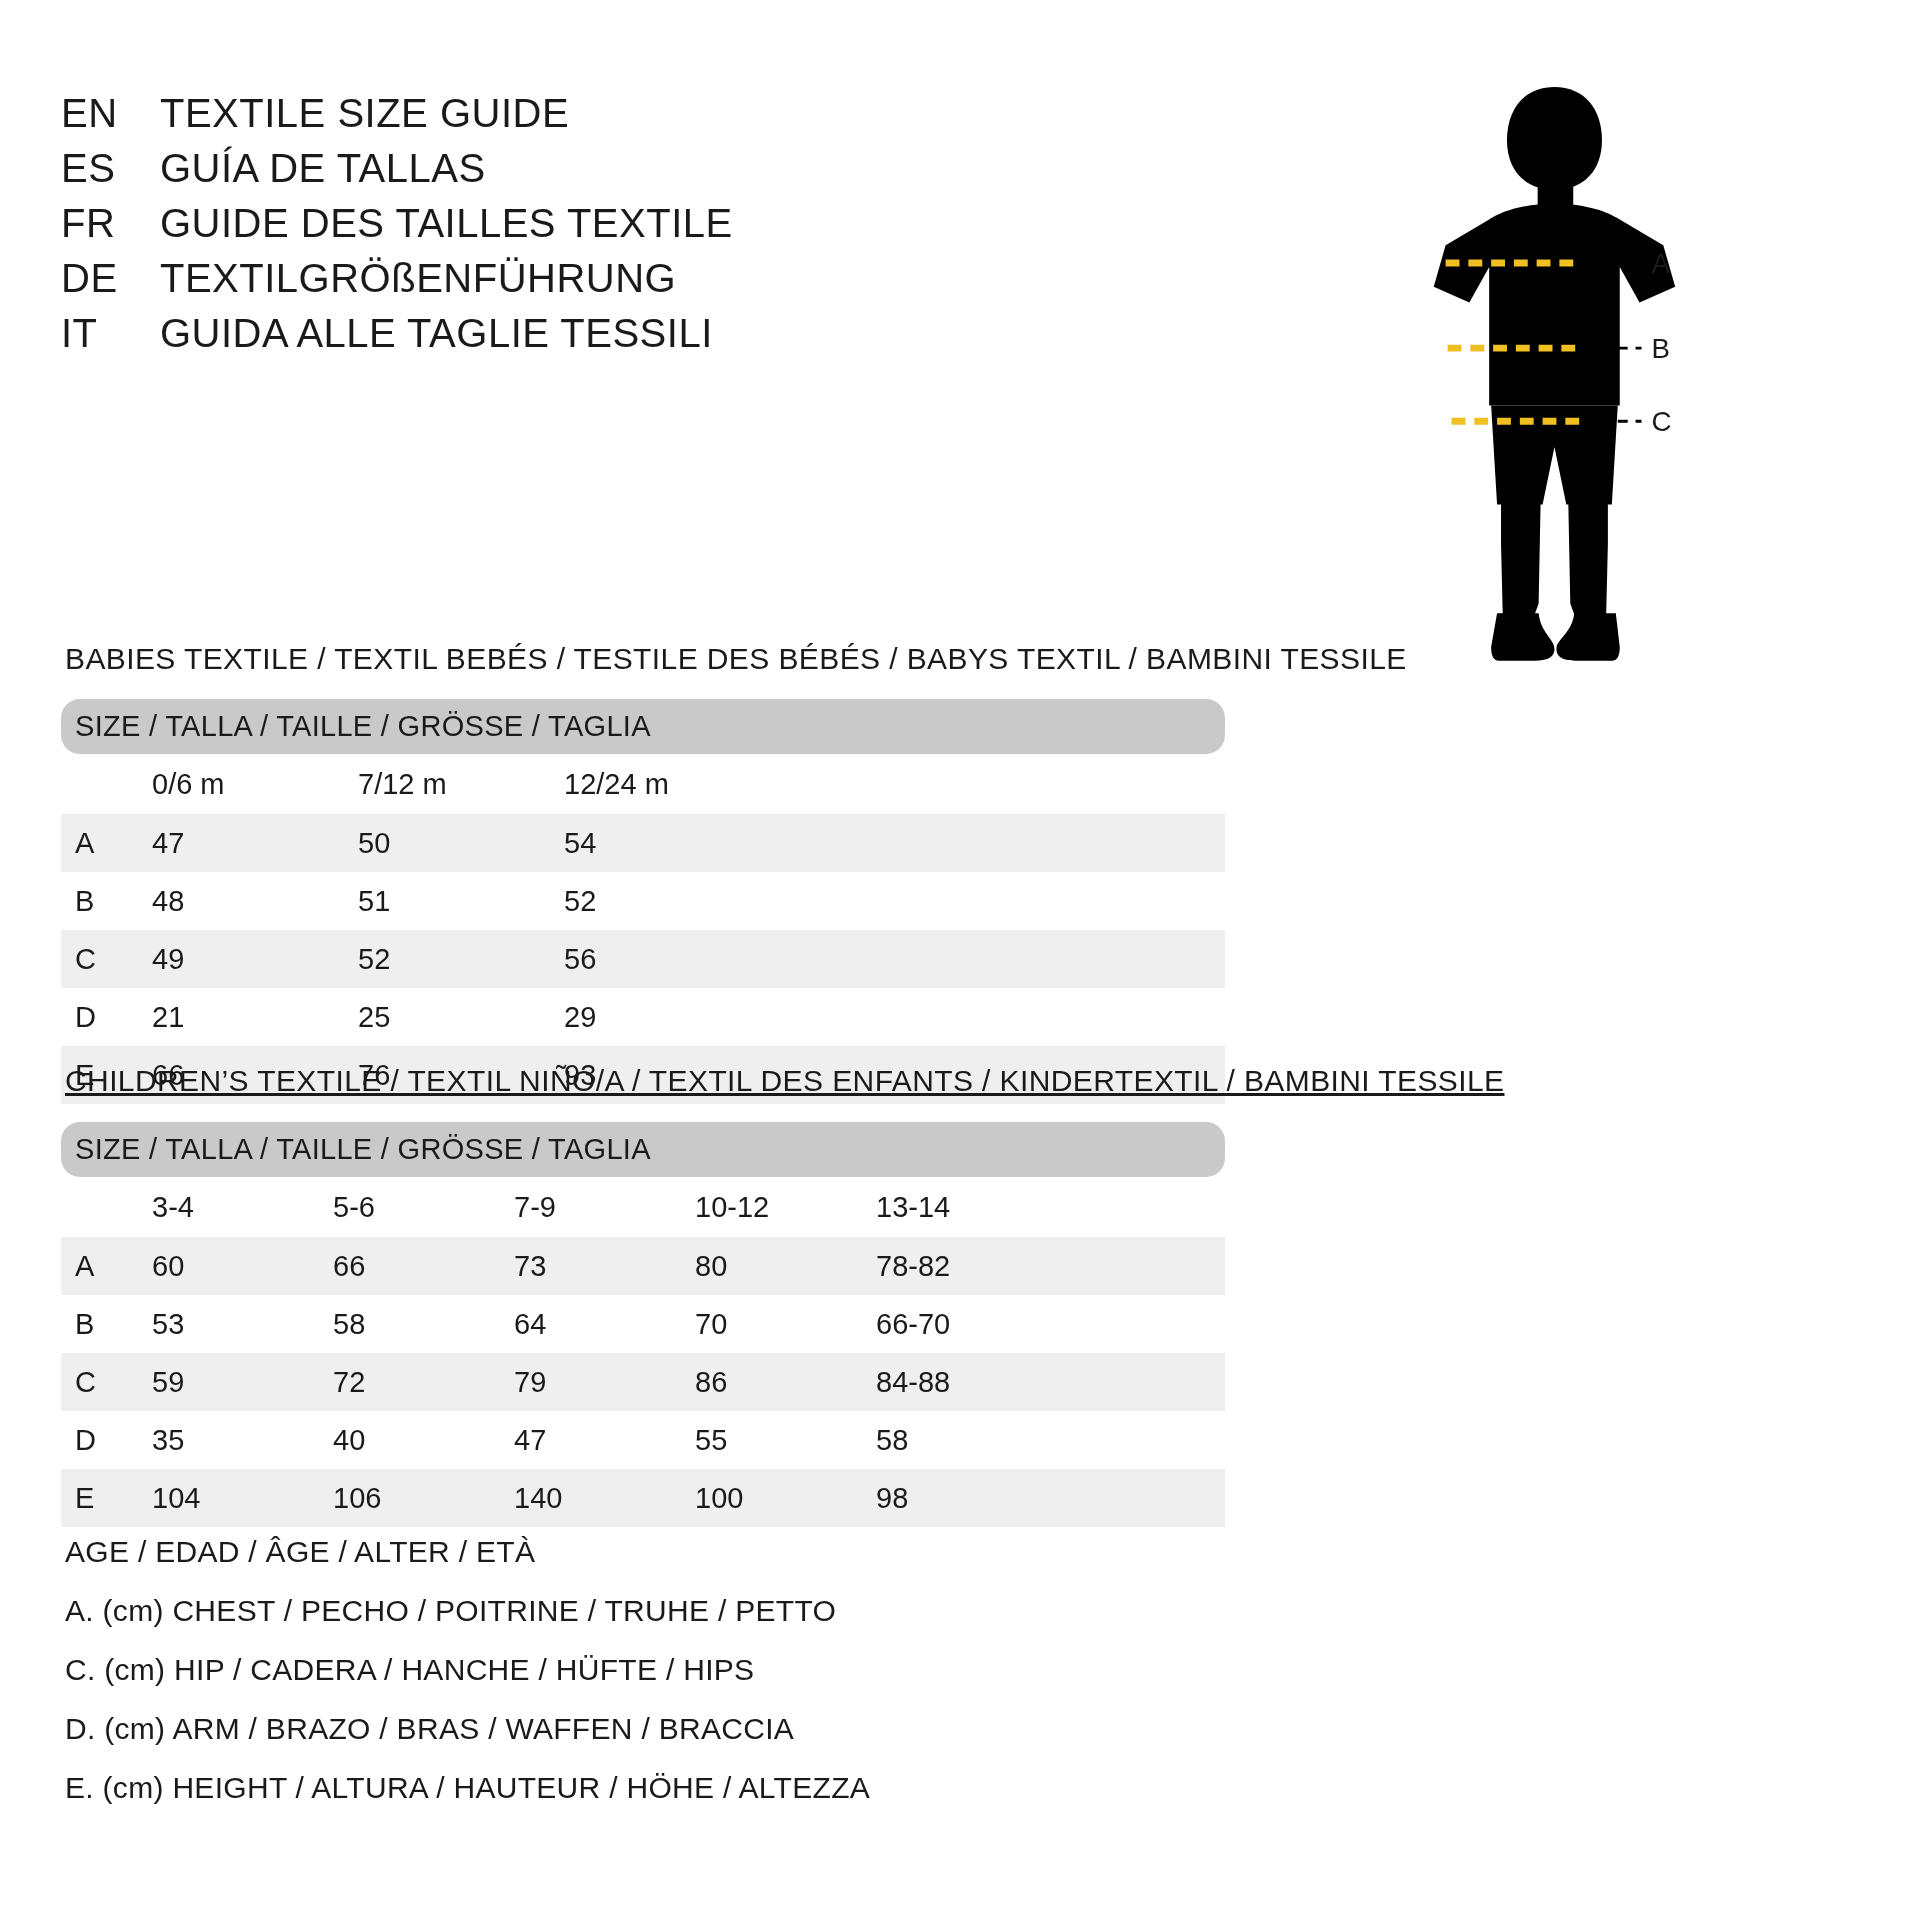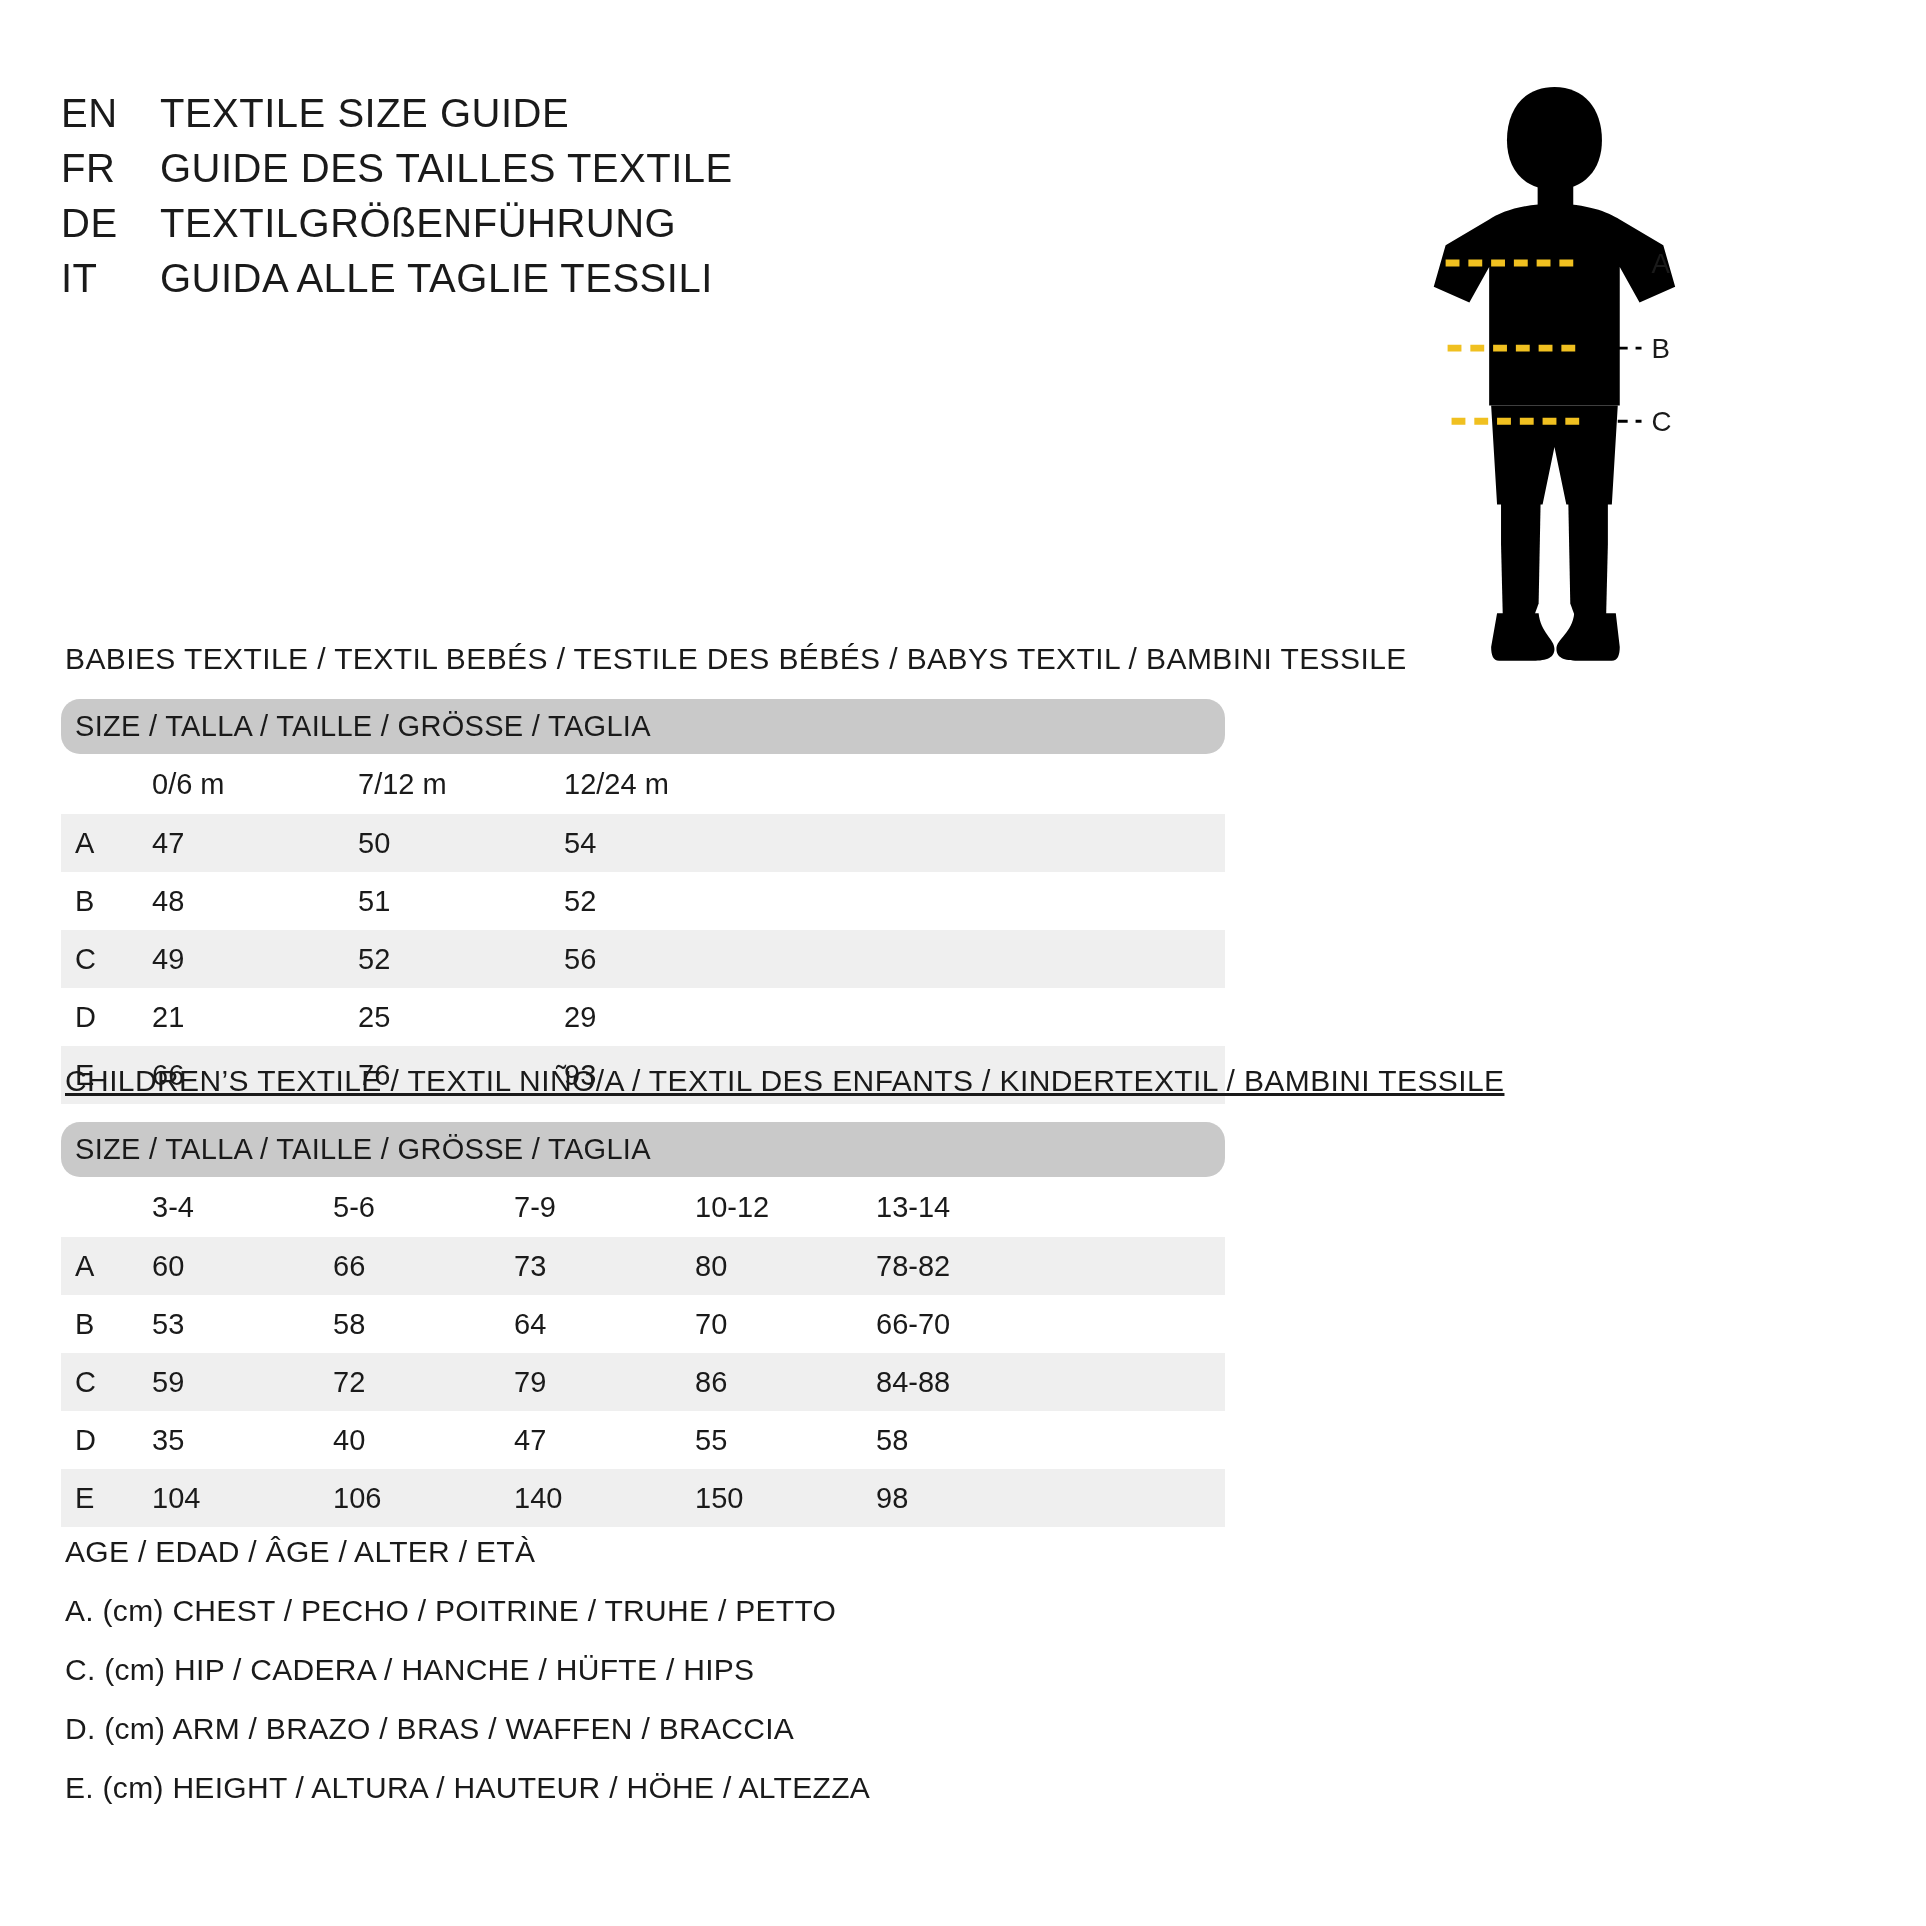--- a/index.html
+++ b/index.html
@@ -123,20 +123,24 @@
 </style>
 </head>
 <body>
 
 <div id="lang-block">
   <div class="lang-row">
     <span class="lang-code">EN</span>
     <span class="lang-title">TEXTILE SIZE GUIDE</span>
   </div>
   <div class="lang-row">
+    <span class="lang-code">ES</span>
+    <span class="lang-title">GUÍA DE TALLAS</span>
+  </div>
+  <div class="lang-row">
     <span class="lang-code">FR</span>
     <span class="lang-title">GUIDE DES TAILLES TEXTILE</span>
   </div>
   <div class="lang-row">
     <span class="lang-code">DE</span>
     <span class="lang-title">TEXTILGRÖßENFÜHRUNG</span>
   </div>
   <div class="lang-row">
     <span class="lang-code">IT</span>
     <span class="lang-title">GUIDA ALLE TAGLIE TESSILI</span>
@@ -290,21 +294,21 @@
     <td class="c-val">47</td>
     <td class="c-val">55</td>
     <td class="c-val">58</td>
     <td class="c-spacer"></td>
   </tr>
   <tr class="row-shaded">
     <td class="c-label">E</td>
     <td class="c-val">104</td>
     <td class="c-val">106</td>
     <td class="c-val">140</td>
-    <td class="c-val">150</td>
+    <td class="c-val">100</td>
     <td class="c-val">98</td>
     <td class="c-spacer"></td>
   </tr>
 </tbody>
   </table>
 
 <div id="legend-block">
   <div class="legend-row">AGE / EDAD / ÂGE / ALTER / ETÀ</div>
   <div class="legend-row">A. (cm) CHEST / PECHO / POITRINE / TRUHE / PETTO</div>
   <div class="legend-row">C. (cm) HIP / CADERA / HANCHE / HÜFTE / HIPS</div>

